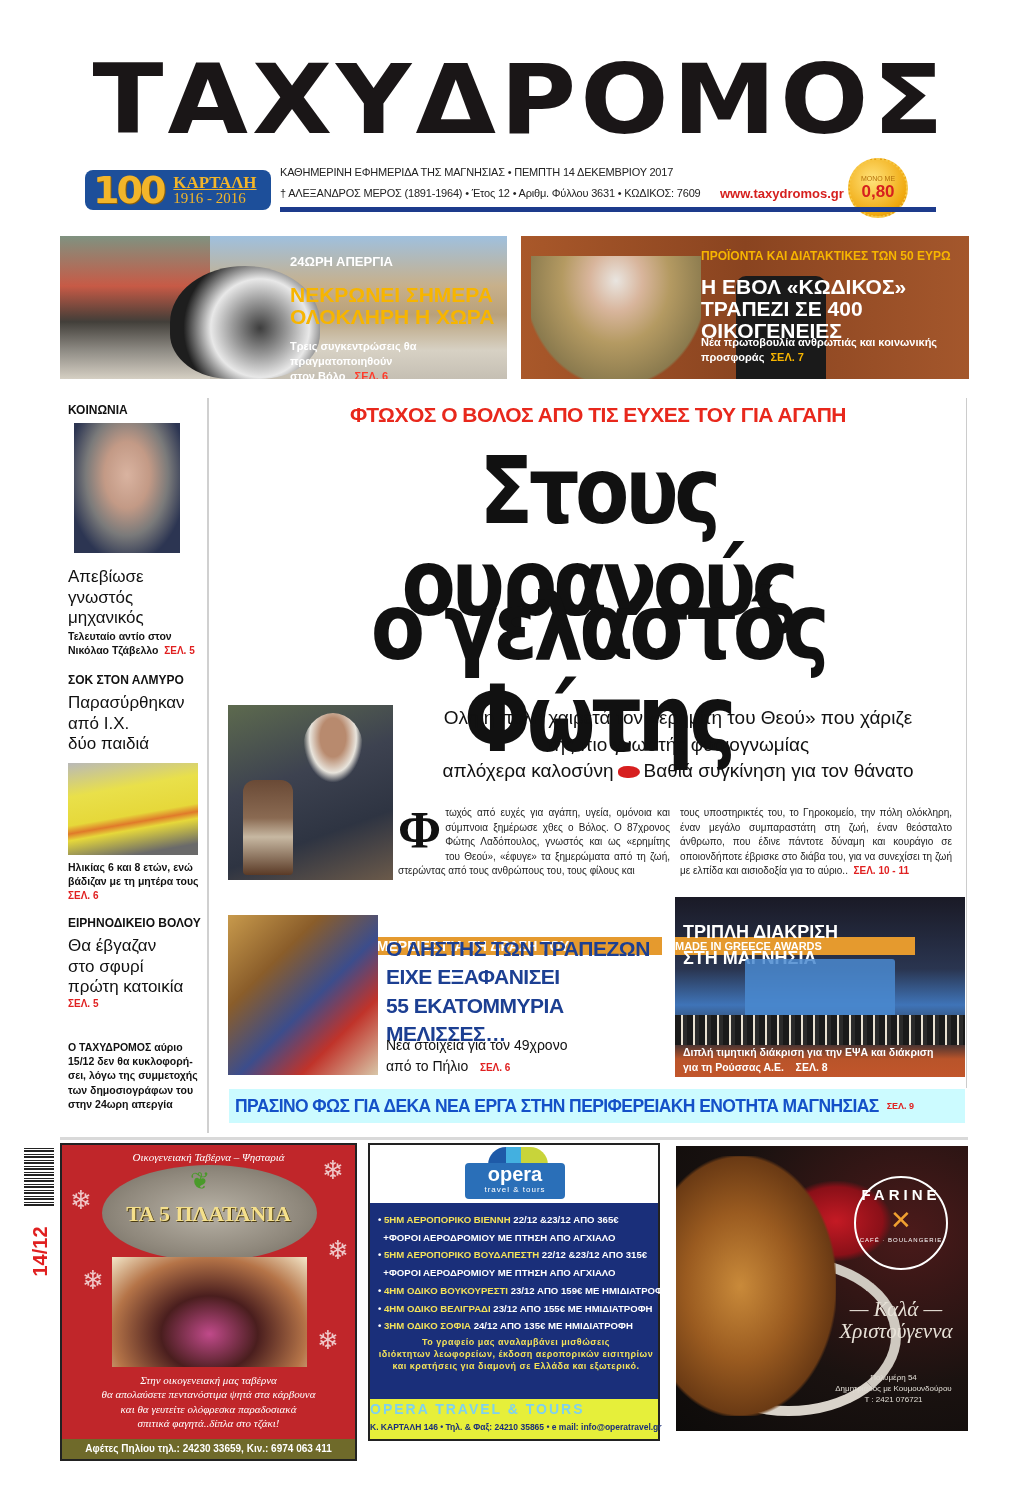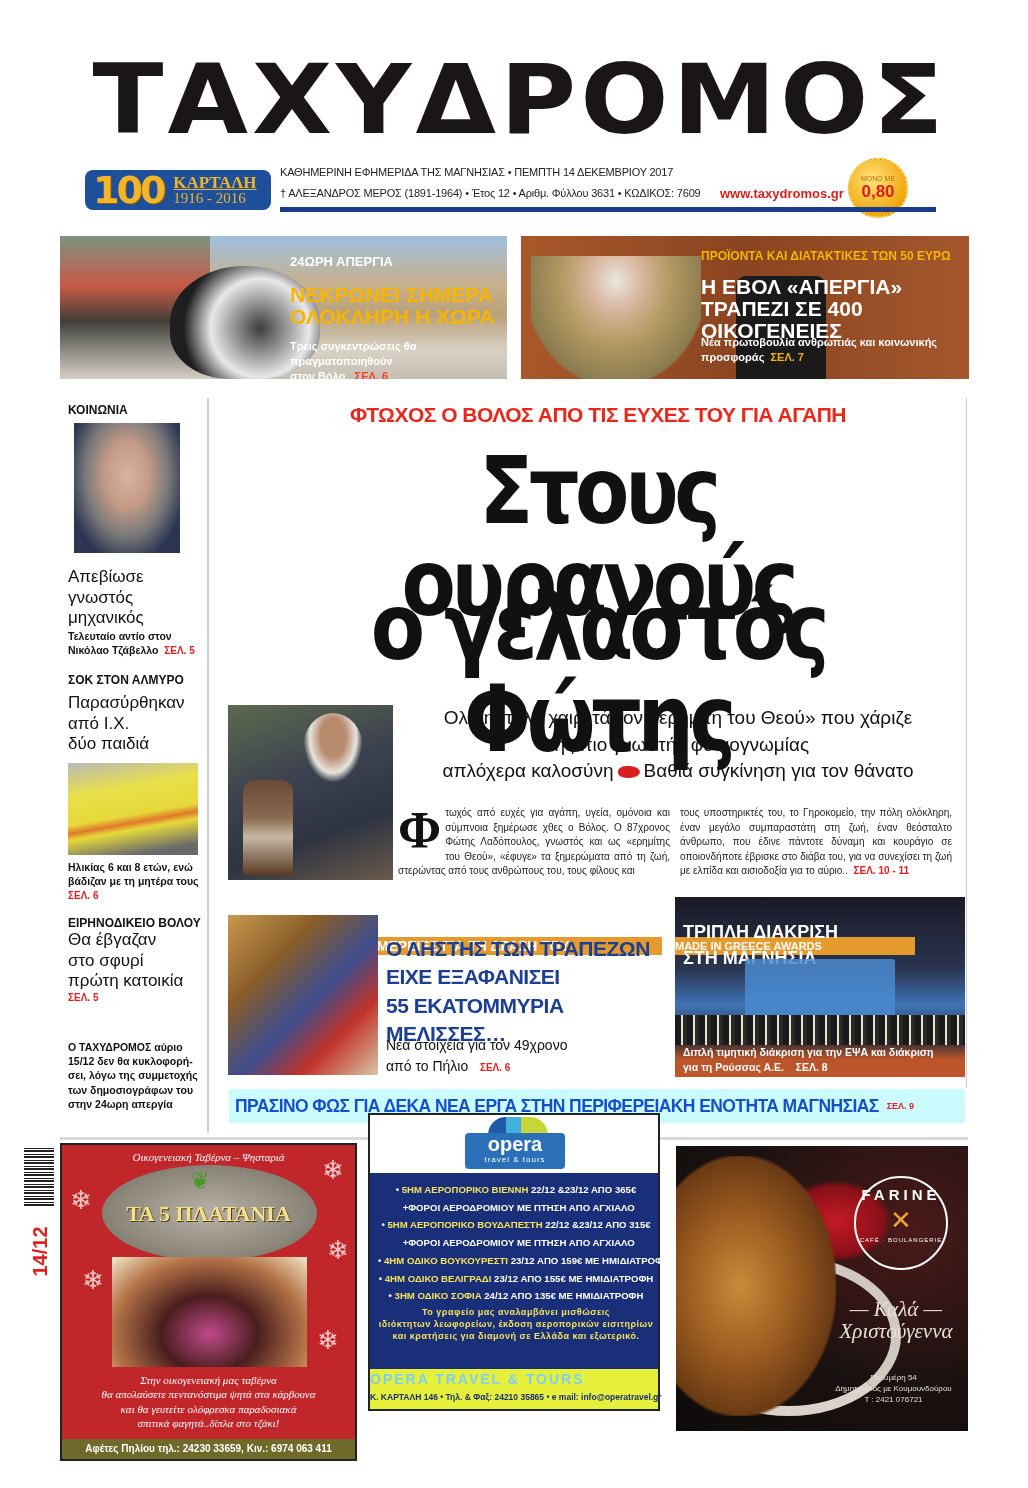--- a/index.html
+++ b/index.html
@@ -76,28 +76,28 @@
   .issue-date { left: 10px; top: 1240px; width: 60px; font-weight: bold; font-size: 20px; color: #e02020; transform: rotate(-90deg); text-align: center; }
   .ad-taverna { left: 60px; top: 1143px; width: 297px; height: 318px; background: #c0262a; border: 2px solid #222; }
   .tav-oval { position: absolute; left: 40px; top: 20px; width: 215px; height: 96px; border-radius: 50%; background: radial-gradient(ellipse at center, #b8b2a6 0%, #8f887c 60%, #6d675c 100%); }
   .tav-top { position: absolute; left: 0; top: 6px; width: 100%; text-align: center; font-family: "Liberation Serif", serif; font-style: italic; font-size: 11px; color: #fff; }
   .tav-name { position: absolute; left: 0; top: 56px; width: 100%; text-align: center; font-family: "Liberation Serif", serif; font-weight: bold; font-size: 22px; color: #f5e08c; text-shadow: 1px 1px 0 #4a3b10; }
   .tav-scene { position: absolute; left: 50px; top: 112px; width: 195px; height: 110px; background: radial-gradient(ellipse at 50% 70%, #c04a8a 0%, #4a1e1e 35%, #b57448 70%, #f3e7c9 100%); }
   .tav-body { position: absolute; left: 0; top: 228px; width: 100%; text-align: center; font-family: "Liberation Serif", serif; font-style: italic; font-size: 11px; color: #fff; line-height: 1.3; }
   .tav-footer { position: absolute; left: 0; bottom: 0; width: 100%; height: 20px; background: #6f6a2a; color: #fff; font-weight: bold; font-size: 10px; text-align: center; line-height: 20px; }
   .snow { position: absolute; color: #ffffff; opacity: 0.75; font-size: 26px; }
 
-  .ad-opera { left: 368px; top: 1113px; width: 292px; height: 298px; border: 2px solid #222; background: #a21caf; }
+  .ad-opera { left: 368px; top: 1143px; width: 292px; height: 298px; border: 2px solid #222; background: #a21caf; }
   .opera-logo-box { position: absolute; left: 0; top: 0; width: 100%; height: 58px; background: #fff; }
   .opera-logo { position: absolute; left: 95px; top: 18px; width: 100px; height: 36px; background: #2a6fb8; border-radius: 4px; color: #fff; text-align: center; }
   .opera-logo-word { font-weight: bold; font-size: 20px; line-height: 22px; }
   .opera-logo-sub { font-size: 8px; letter-spacing: 1px; }
   .opera-sails { position: absolute; left: 118px; top: 2px; width: 60px; height: 18px; background: linear-gradient(90deg, #1e5aa8 0 30%, #43b0e0 30% 55%, #c8d43a 55% 100%); border-radius: 30px 30px 0 0; }
   .opera-list { position: absolute; left: 0; top: 58px; width: 100%; height: 220px; background: #1a2f7a; padding: 8px 4px 0 8px; }
-  .opera-item { font-weight: bold; font-size: 9.6px; color: #fff; line-height: 1.85; white-space: nowrap; text-align: center; }
+  .opera-item { font-weight: bold; font-size: 9.6px; color: #fff; line-height: 1.85; white-space: nowrap; }
   .opera-item .y { color: #f3e25a; }
   .opera-note { font-weight: bold; font-size: 9px; color: #f3e25a; text-align: center; line-height: 1.3; margin-top: 2px; letter-spacing: 0.5px; }
   .opera-footer { position: absolute; left: 0; bottom: 0; width: 100%; height: 40px; background: #e6ef3a; text-align: left; }
   .opera-footer-name { font-weight: bold; font-size: 14px; color: #7fd0ef; letter-spacing: 2px; line-height: 20px; }
   .opera-footer-contact { font-weight: bold; font-size: 8.5px; color: #1a2f7a; line-height: 16px; white-space: nowrap; }
 
   .ad-farine { left: 676px; top: 1146px; width: 292px; height: 285px; background: radial-gradient(ellipse at 80% 30%, #4b1a1a 0%, #1a1210 55%, #0d0b0a 100%); }
   .farine-food { position: absolute; left: 0; top: 10px; width: 160px; height: 260px; background: radial-gradient(ellipse at 40% 50%, #c98a3a 0%, #9a5b20 40%, #6a3a14 70%, transparent 72%); }
   .farine-plate { position: absolute; left: 0; top: 110px; width: 225px; height: 160px; border-radius: 50%; border: 10px solid #cfc9c0; border-left-color: transparent; border-bottom-color: #d9d3ca; }
   .farine-poinsettia { position: absolute; left: 105px; top: 35px; width: 110px; height: 80px; background: radial-gradient(ellipse, #c41a24 0%, #8a1018 60%, transparent 72%); }
@@ -144,21 +144,21 @@
     <div>Τρεις συγκεντρώσεις θα πραγματοποιηθούν</div>
     <div><span>στον Βόλο</span>&nbsp;&nbsp;&nbsp;<span class="page-ref">ΣΕΛ. 6</span></div>
   </div>
 </div>
 
 <div class="abs teaser teaser-right">
   <div class="photo-shape" style="left:10px;top:20px;width:170px;height:123px;background:radial-gradient(ellipse at 50% 20%,#e9e5e0 0%,#d8b59c 22%,#b49a62 45%,#8a7a4e 75%,transparent 77%);"></div>
   <div class="photo-shape" style="left:215px;top:40px;width:90px;height:103px;background:#1a1a1a;border-radius:10px 10px 0 0;"></div>
   <div class="teaser-kicker" style="left:180px;top:13px;font-size:12px;color:#f7b500;">ΠΡΟΪΟΝΤΑ ΚΑΙ ΔΙΑΤΑΚΤΙΚΕΣ ΤΩΝ 50 ΕΥΡΩ</div>
   <div class="teaser-title" style="left:180px;top:40px;font-size:21px;color:#ffffff;">
-    <div>Η ΕΒΟΛ «ΑΠΕΡΓΙΑ»</div>
+    <div>Η ΕΒΟΛ «ΚΩΔΙΚΟΣ»</div>
     <div>ΤΡΑΠΕΖΙ ΣΕ 400 ΟΙΚΟΓΕΝΕΙΕΣ</div>
   </div>
   <div class="teaser-sub" style="left:180px;top:99px;">
     <div>Νέα πρωτοβουλία ανθρωπιάς και κοινωνικής</div>
     <div><span>προσφοράς</span>&nbsp;&nbsp;<span class="page-ref-y">ΣΕΛ. 7</span></div>
   </div>
 </div>
 
 <div class="abs sidebar">
 
@@ -186,21 +186,21 @@
     <div style="width:130px;height:92px;margin-top:8px;background:linear-gradient(170deg,#b9b9b9 0%,#e9e04a 30%,#e6d83a 55%,#e07a2a 62%,#e6d83a 68%,#6a6a6a 90%);"></div>
     <div class="sb-sub" style="margin-top:5px;">
       <div>Ηλικίας 6 και 8 ετών, ενώ</div>
       <div>βάδιζαν με τη μητέρα τους</div>
       <div class="sb-ref">ΣΕΛ. 6</div>
     </div>
   </div>
 
   <div class="abs" style="left:8px;top:518px;width:140px;">
     <div class="sb-kicker">ΕΙΡΗΝΟΔΙΚΕΙΟ ΒΟΛΟΥ</div>
-    <div class="sb-head" style="">
+    <div class="sb-head" style="margin-top:6px;">
       <div>Θα έβγαζαν</div>
       <div>στο σφυρί</div>
       <div>πρώτη κατοικία</div>
     </div>
     <div class="sb-ref">ΣΕΛ. 5</div>
   </div>
 
   <div class="abs sb-sub" style="left:8px;top:642px;width:140px;">
     <div><span style="font-weight:bold;">Ο ΤΑΧΥΔΡΟΜΟΣ</span><span> αύριο</span></div>
     <div>15/12 δεν θα κυκλοφορή-</div>

